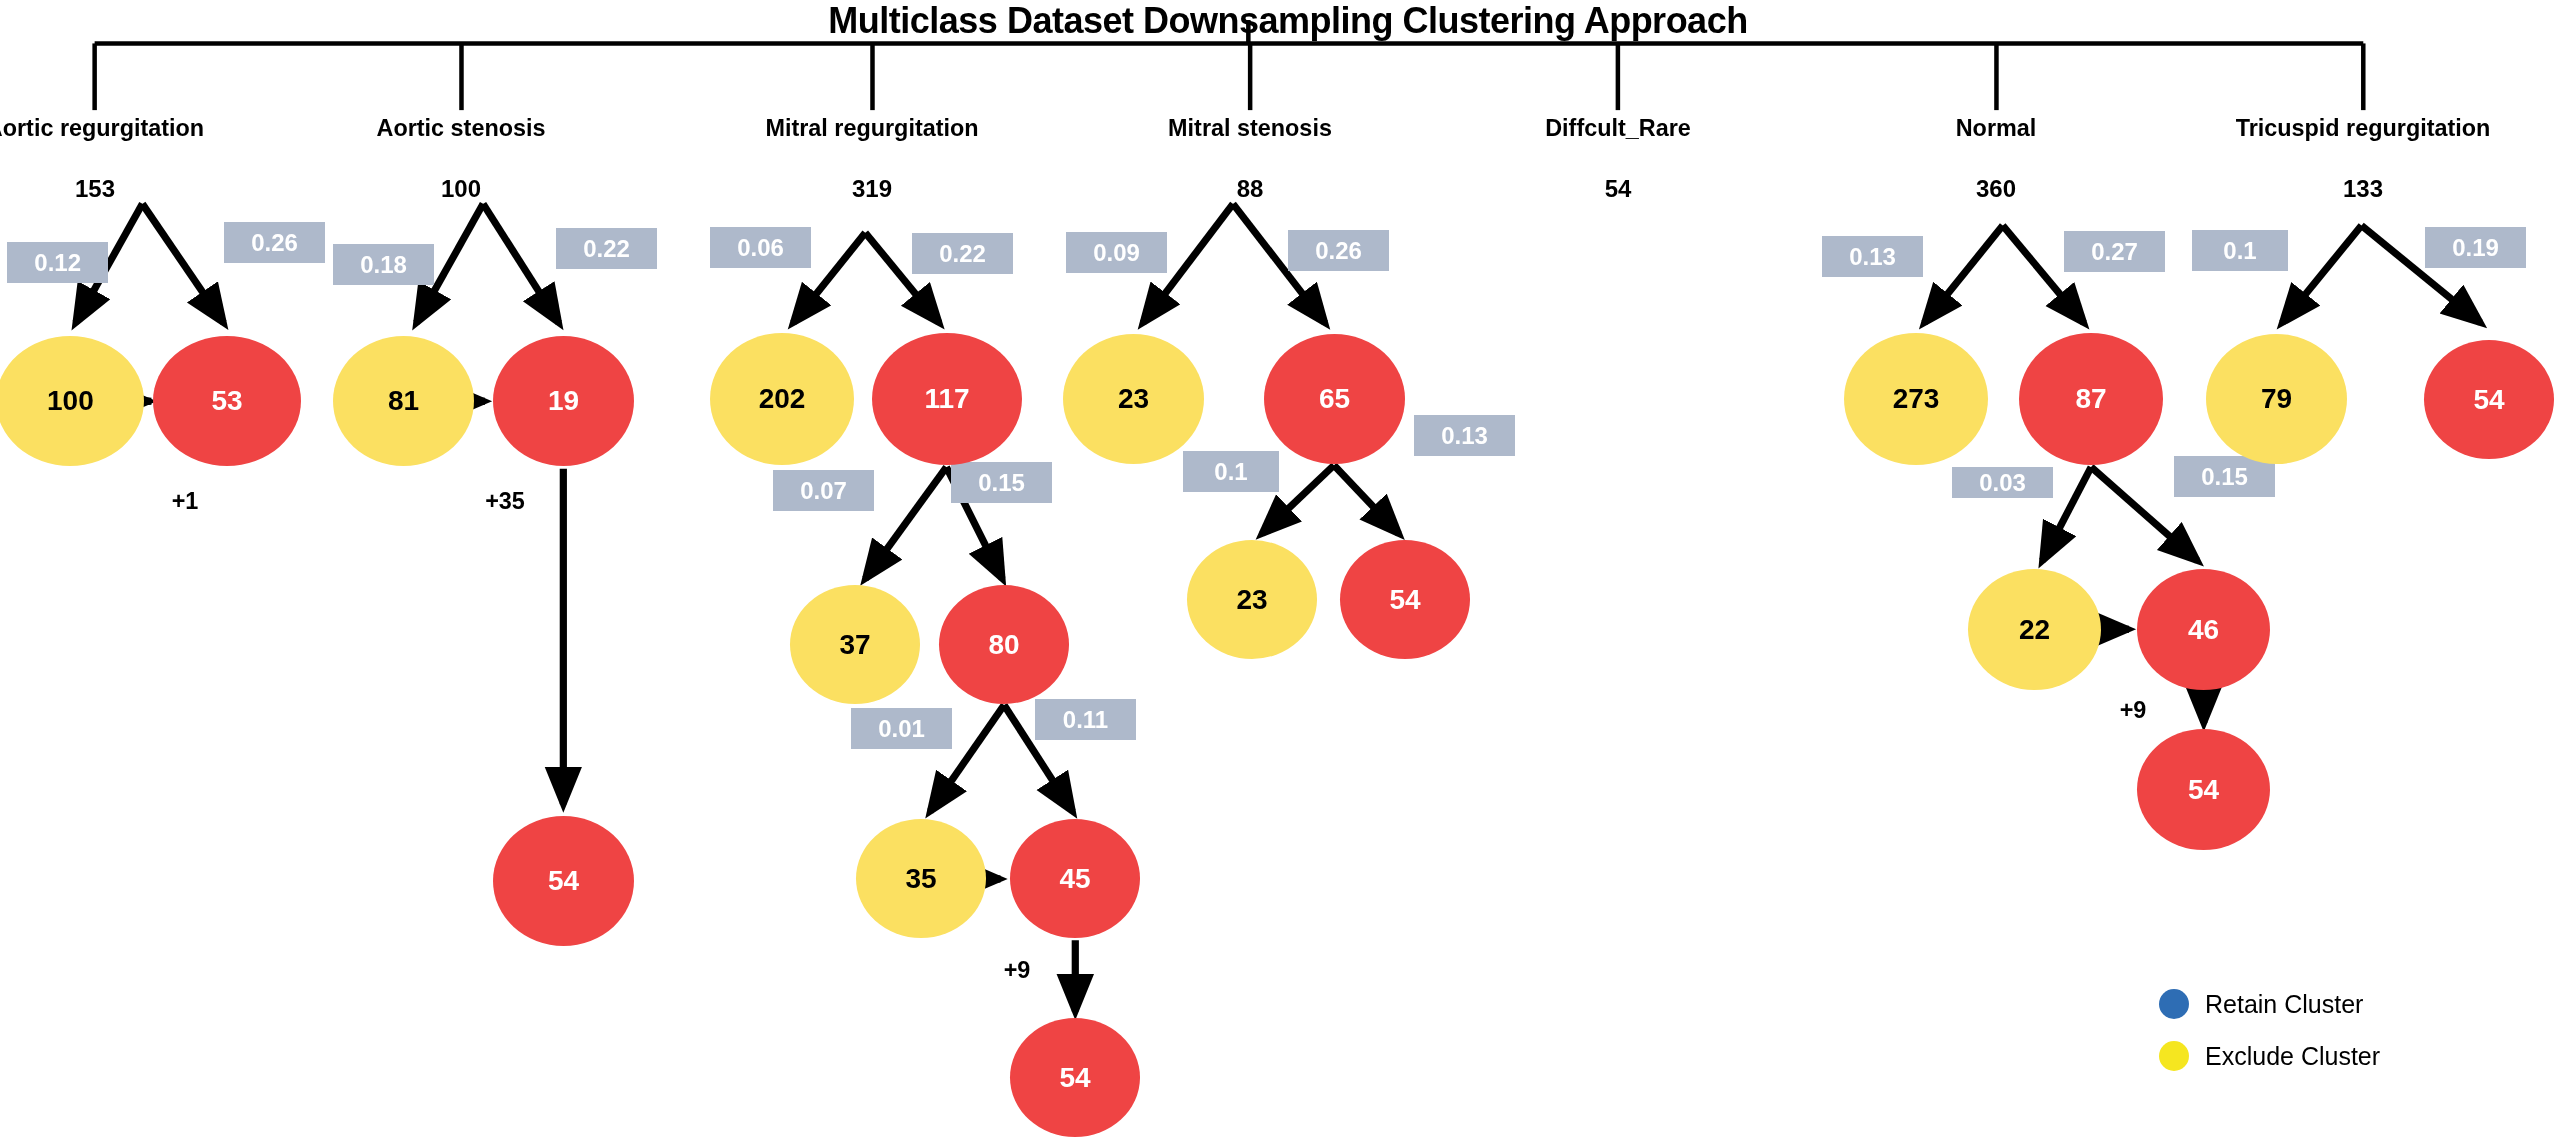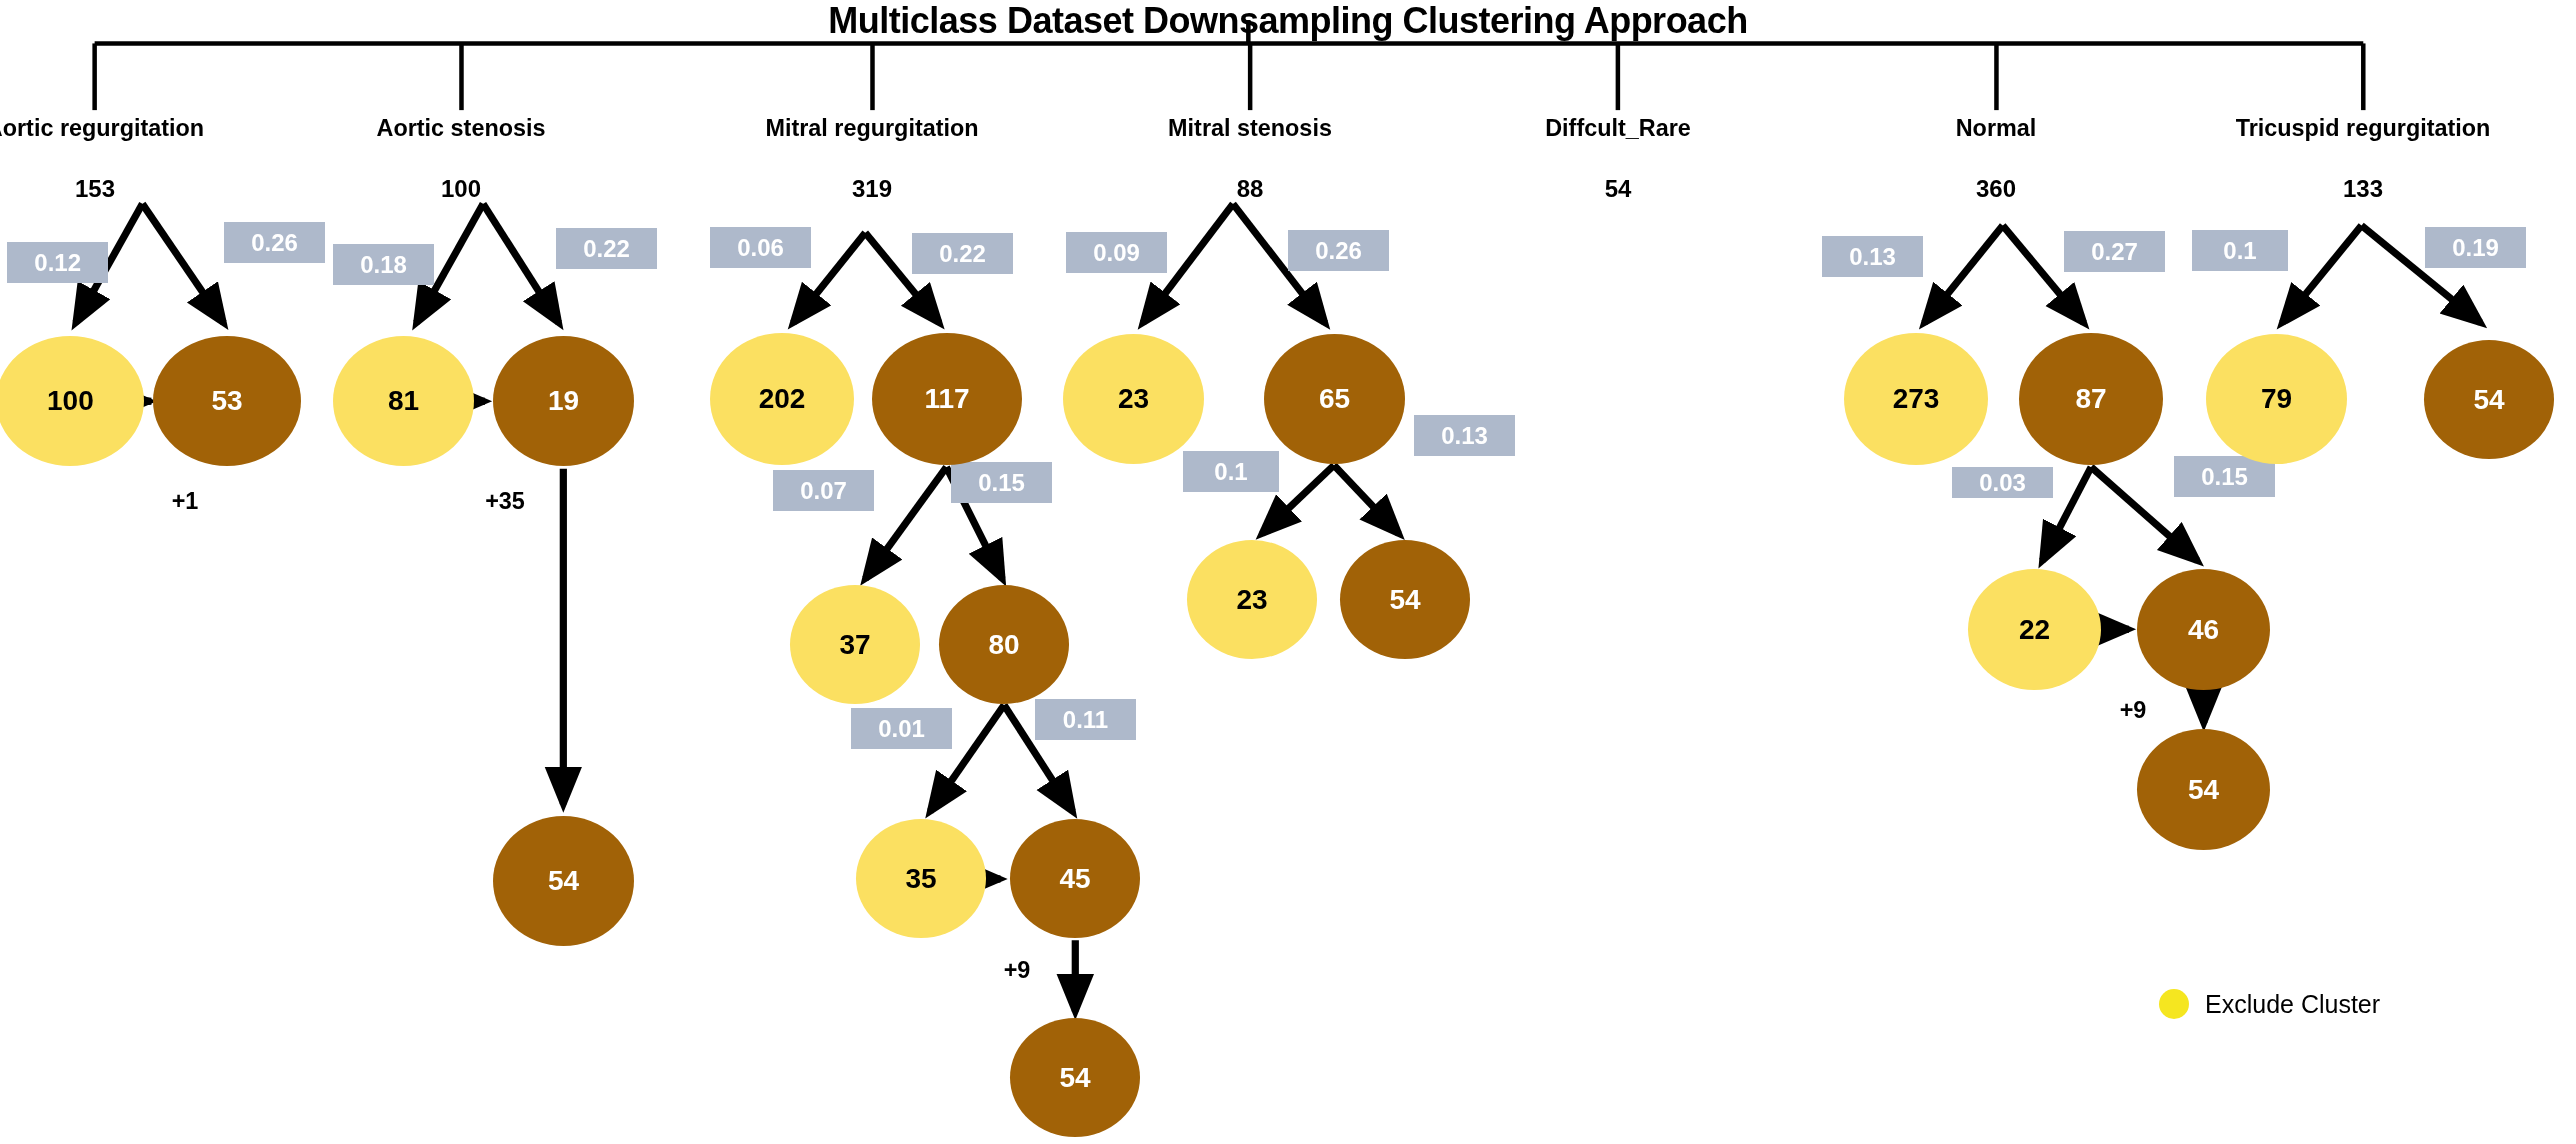--- a/index.html
+++ b/index.html
@@ -60,21 +60,21 @@
     position: absolute;
     border-radius: 50%;
     display: flex;
     align-items: center;
     justify-content: center;
     font-size: 28px;
     font-weight: bold;
     box-sizing: border-box;
   }
   .node.retain {
-    background: #a16207;
+    background: #ef4444;
     color: #ffffff;
   }
   .node.exclude {
     background: #FBE061;
     color: #000000;
   }
   .sil-box {
     position: absolute;
     background: #AEB9CB;
     color: #ffffff;
@@ -268,19 +268,23 @@
 
   <div id="plus-layer">
       <div class="plus-label" style="left: 185px; top: 488px;">+1</div>
       <div class="plus-label" style="left: 505px; top: 488px;">+35</div>
       <div class="plus-label" style="left: 1017px; top: 957px;">+9</div>
       <div class="plus-label" style="left: 2133px; top: 697px;">+9</div>
     </div>
 
   <div class="legend" id="legend-layer">
       <div class="legend-row">
+        <div class="legend-swatch retain circle"></div>
+        <div class="legend-text">Retain Cluster</div>
+      </div>
+      <div class="legend-row">
         <div class="legend-swatch exclude circle"></div>
         <div class="legend-text">Exclude Cluster</div>
       </div>
     </div>
 
 </div>
 
 
 </body></html>

